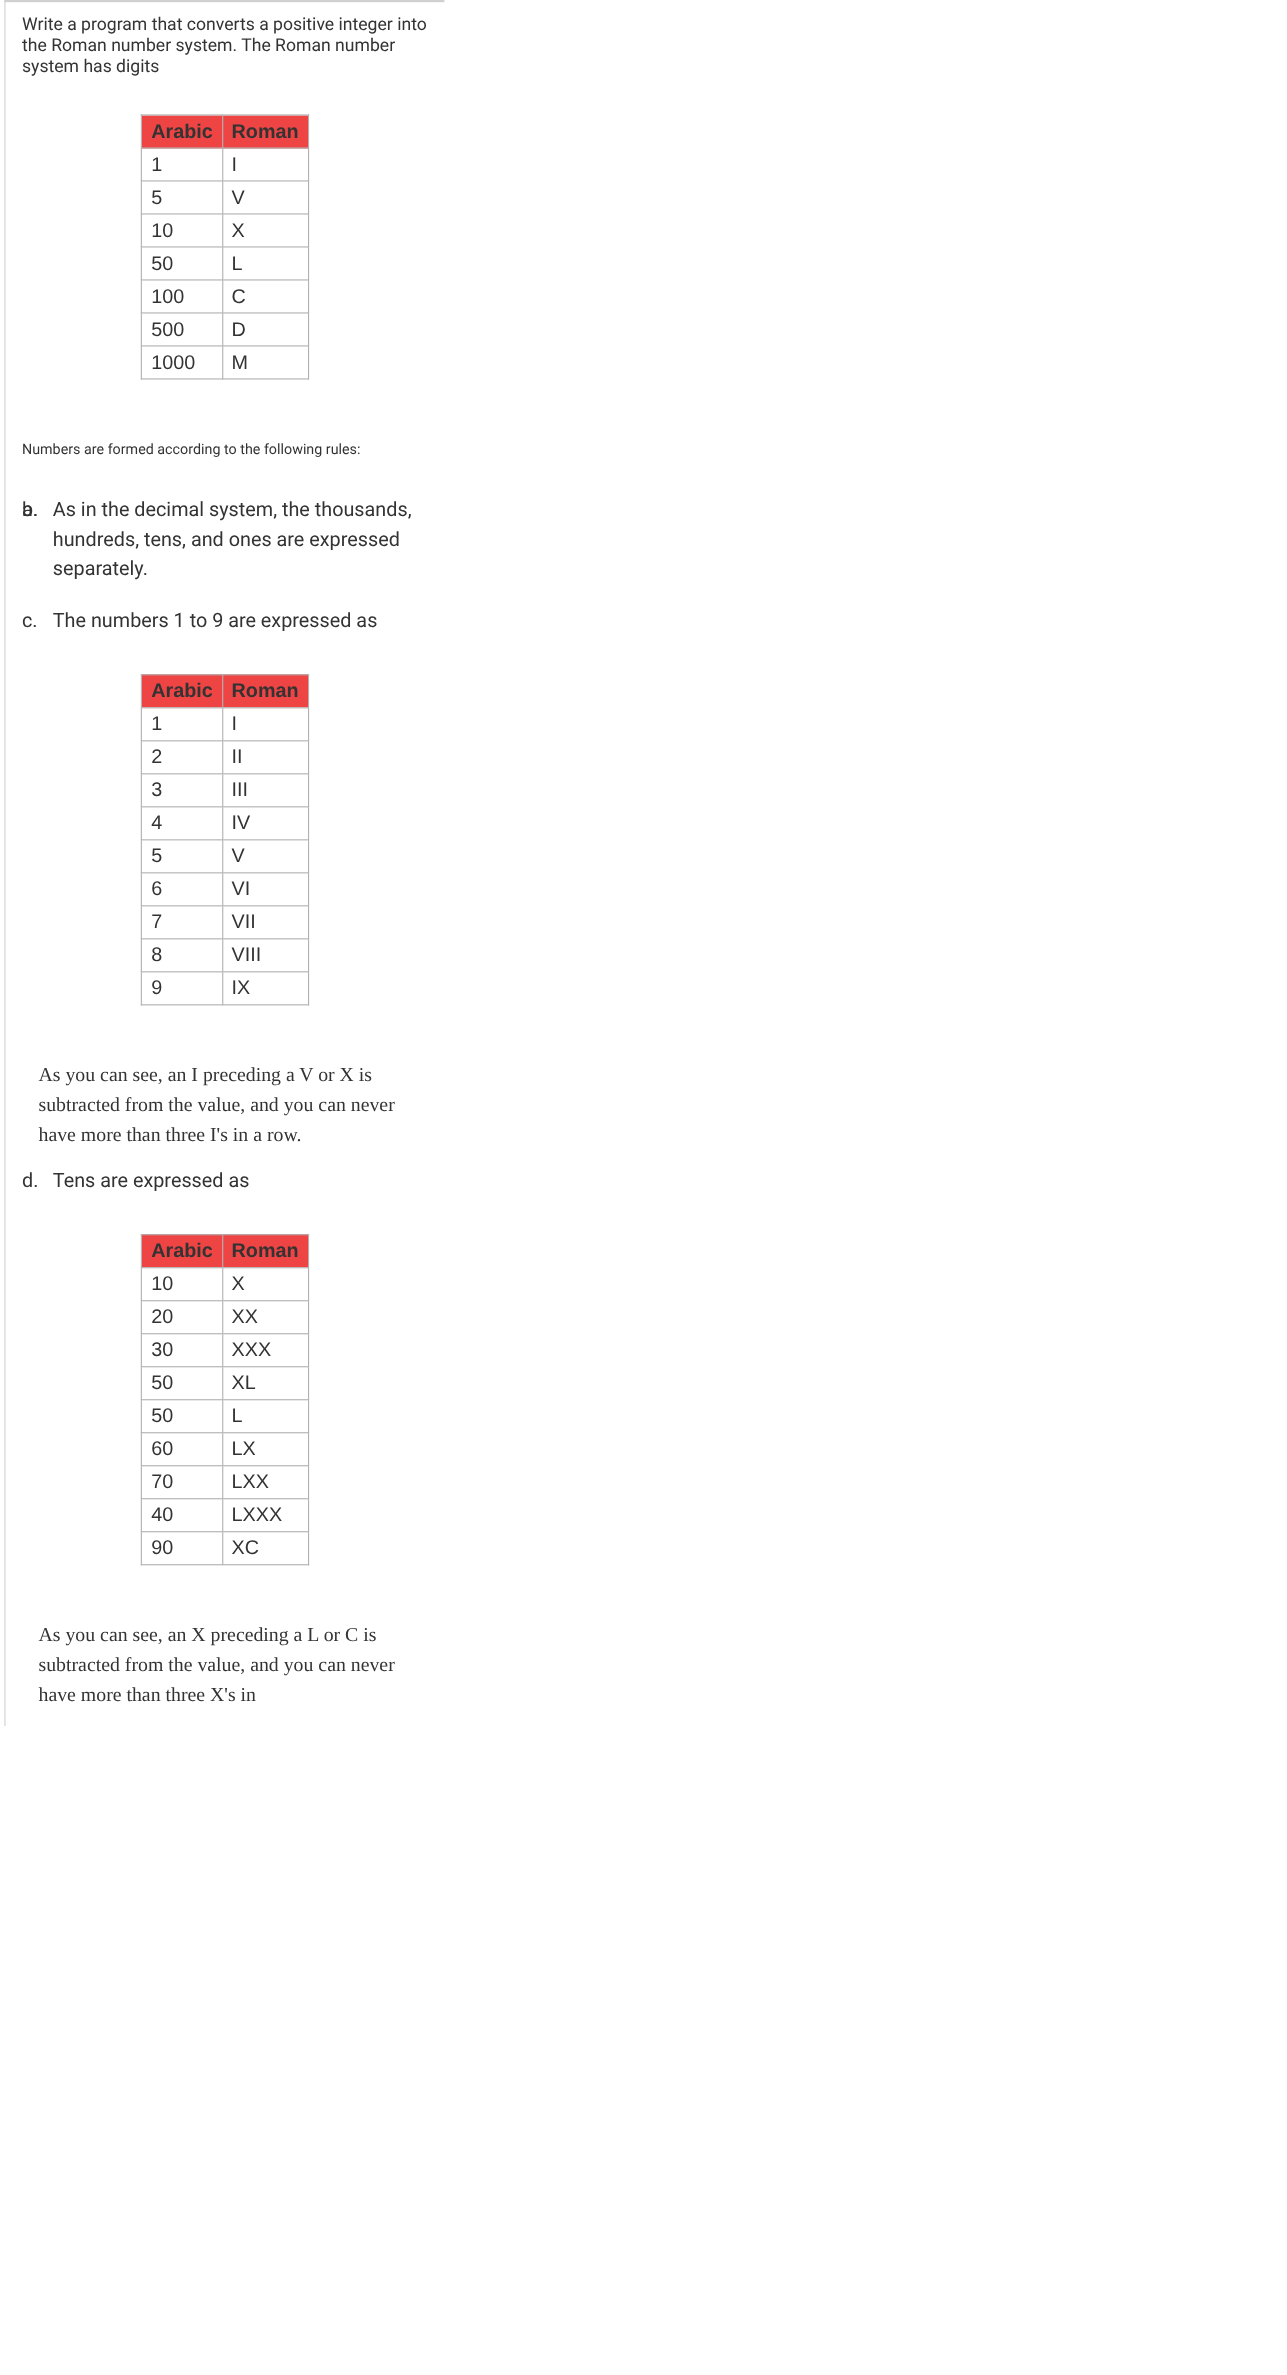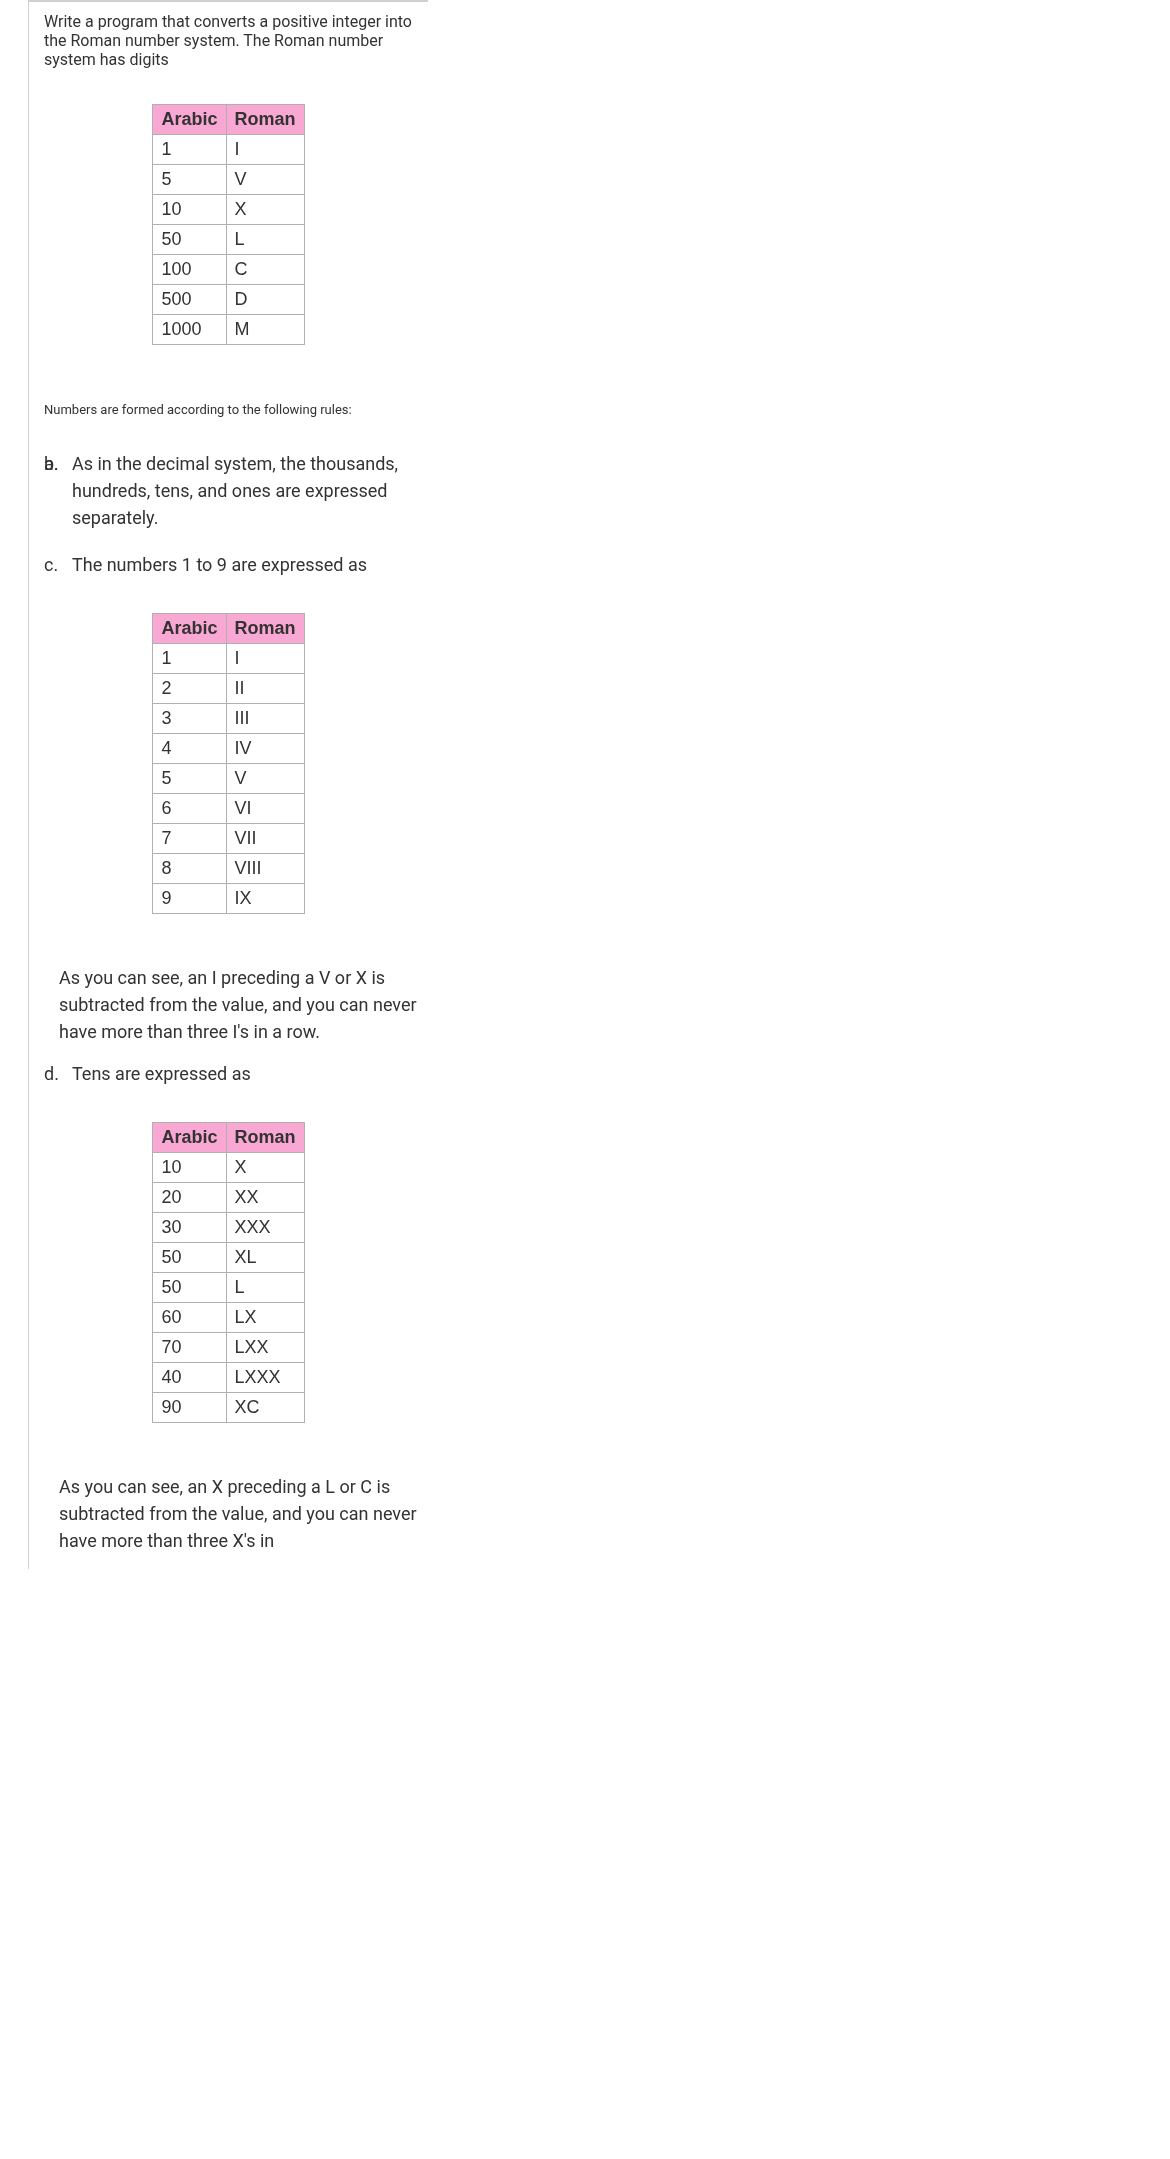--- a/index.html
+++ b/index.html
@@ -11,39 +11,39 @@
       font-family: -apple-system, BlinkMacSystemFont, "Segoe UI", Roboto, "Helvetica Neue", Arial, sans-serif;
       background: #ffffff;
       color: #333333;
       width: 1170px;
     }
     .content-wrapper {
       border-left: 1px solid #d0d0d0;
       border-top: 2px solid #d0d0d0;
       width: 400px;
       padding: 0;
-      margin-left: 28px;
+      margin-left: 4px;
     }
     .problem-intro {
       padding: 10px 10px 20px 15px;
     }
     table {
       border-collapse: collapse;
       margin: 5px auto 20px auto;
     }
     table th, table td {
       border: 1px solid #b0b0b0;
       padding: 4px 8px;
       text-align: left;
       font-size: 18px;
       font-family: Arial, sans-serif;
     }
     table th {
       font-weight: bold;
-      background: #f9a8d4;
+      background: #ef4444;
     }
     .table-wrapper {
       display: flex;
       justify-content: center;
       padding: 10px 0 25px 0;
     }
     .rules-intro {
       padding: 10px 10px 10px 15px;
       font-size: 13px;
       line-height: 1.5;
@@ -61,20 +61,21 @@
     }
     ol.rules-list > li .marker {
       position: absolute;
       left: 0;
       top: 0;
     }
     .sub-text {
       font-size: 18px;
       line-height: 1.5;
       padding: 5px 10px 15px 30px;
+      font-family: Liberation Serif, serif;
     }
     .arabic-col {
       min-width: 55px;
     }
     .roman-col {
       min-width: 60px;
     }
   </style>
 </head>
 <body>

